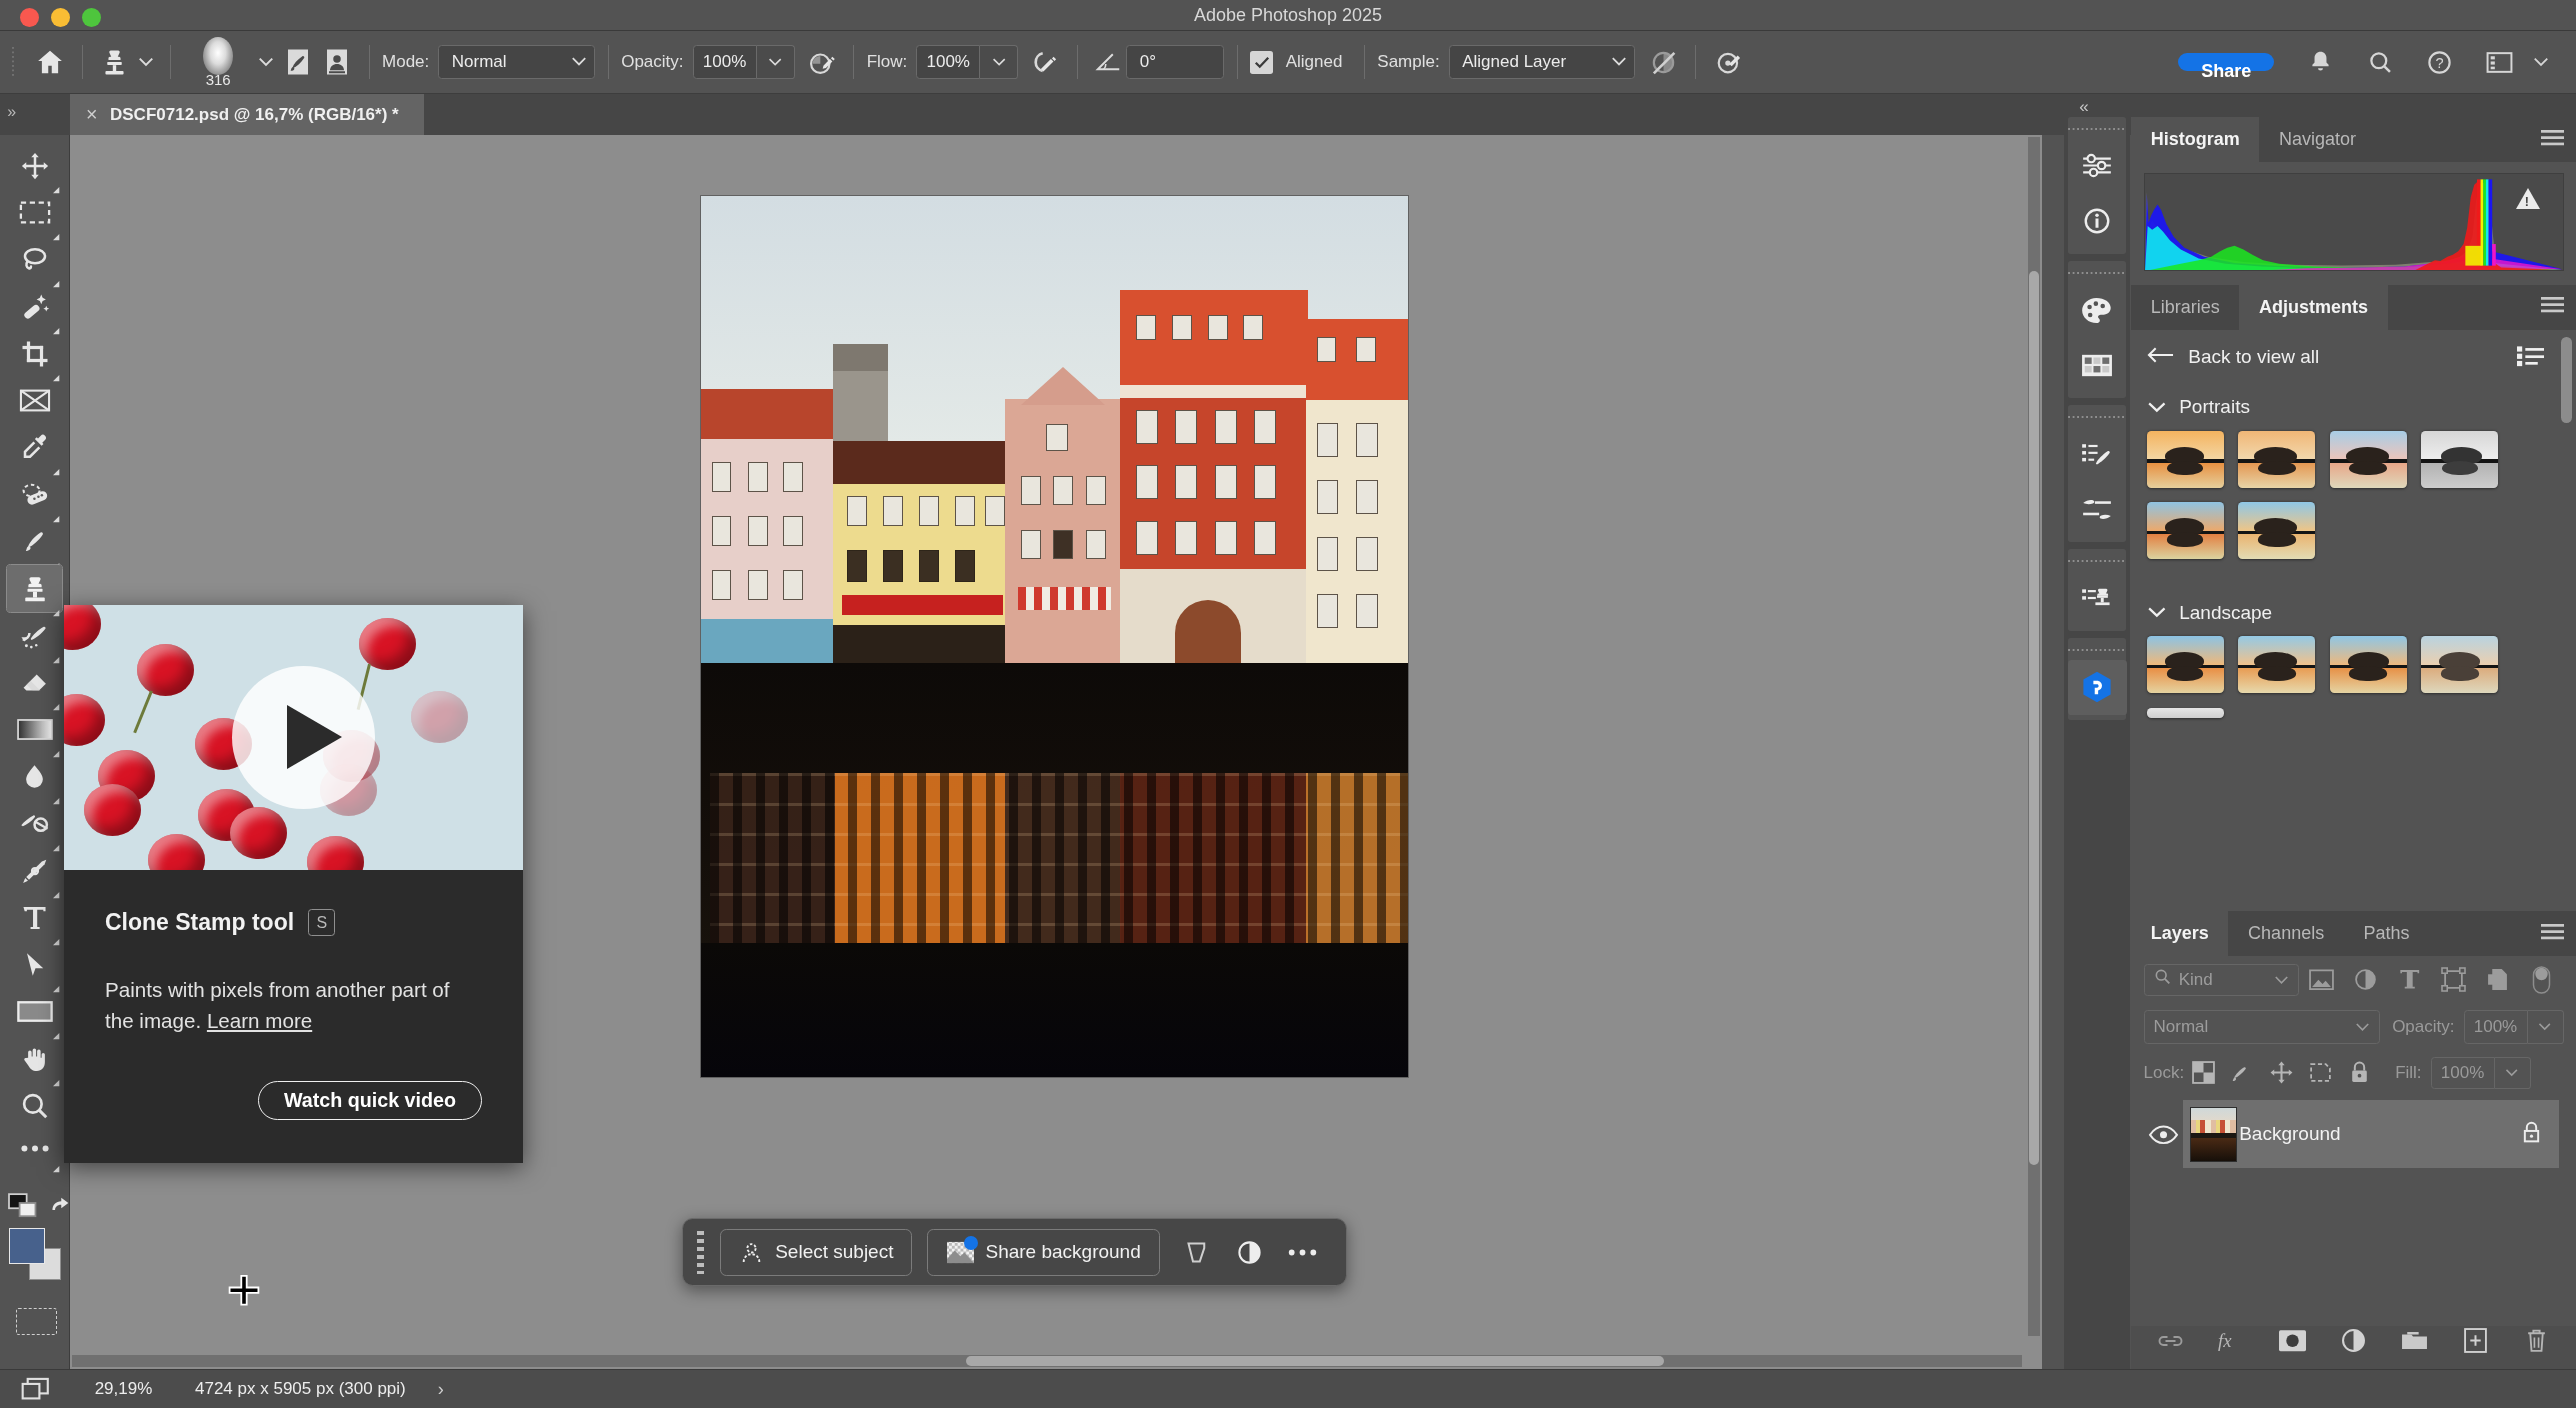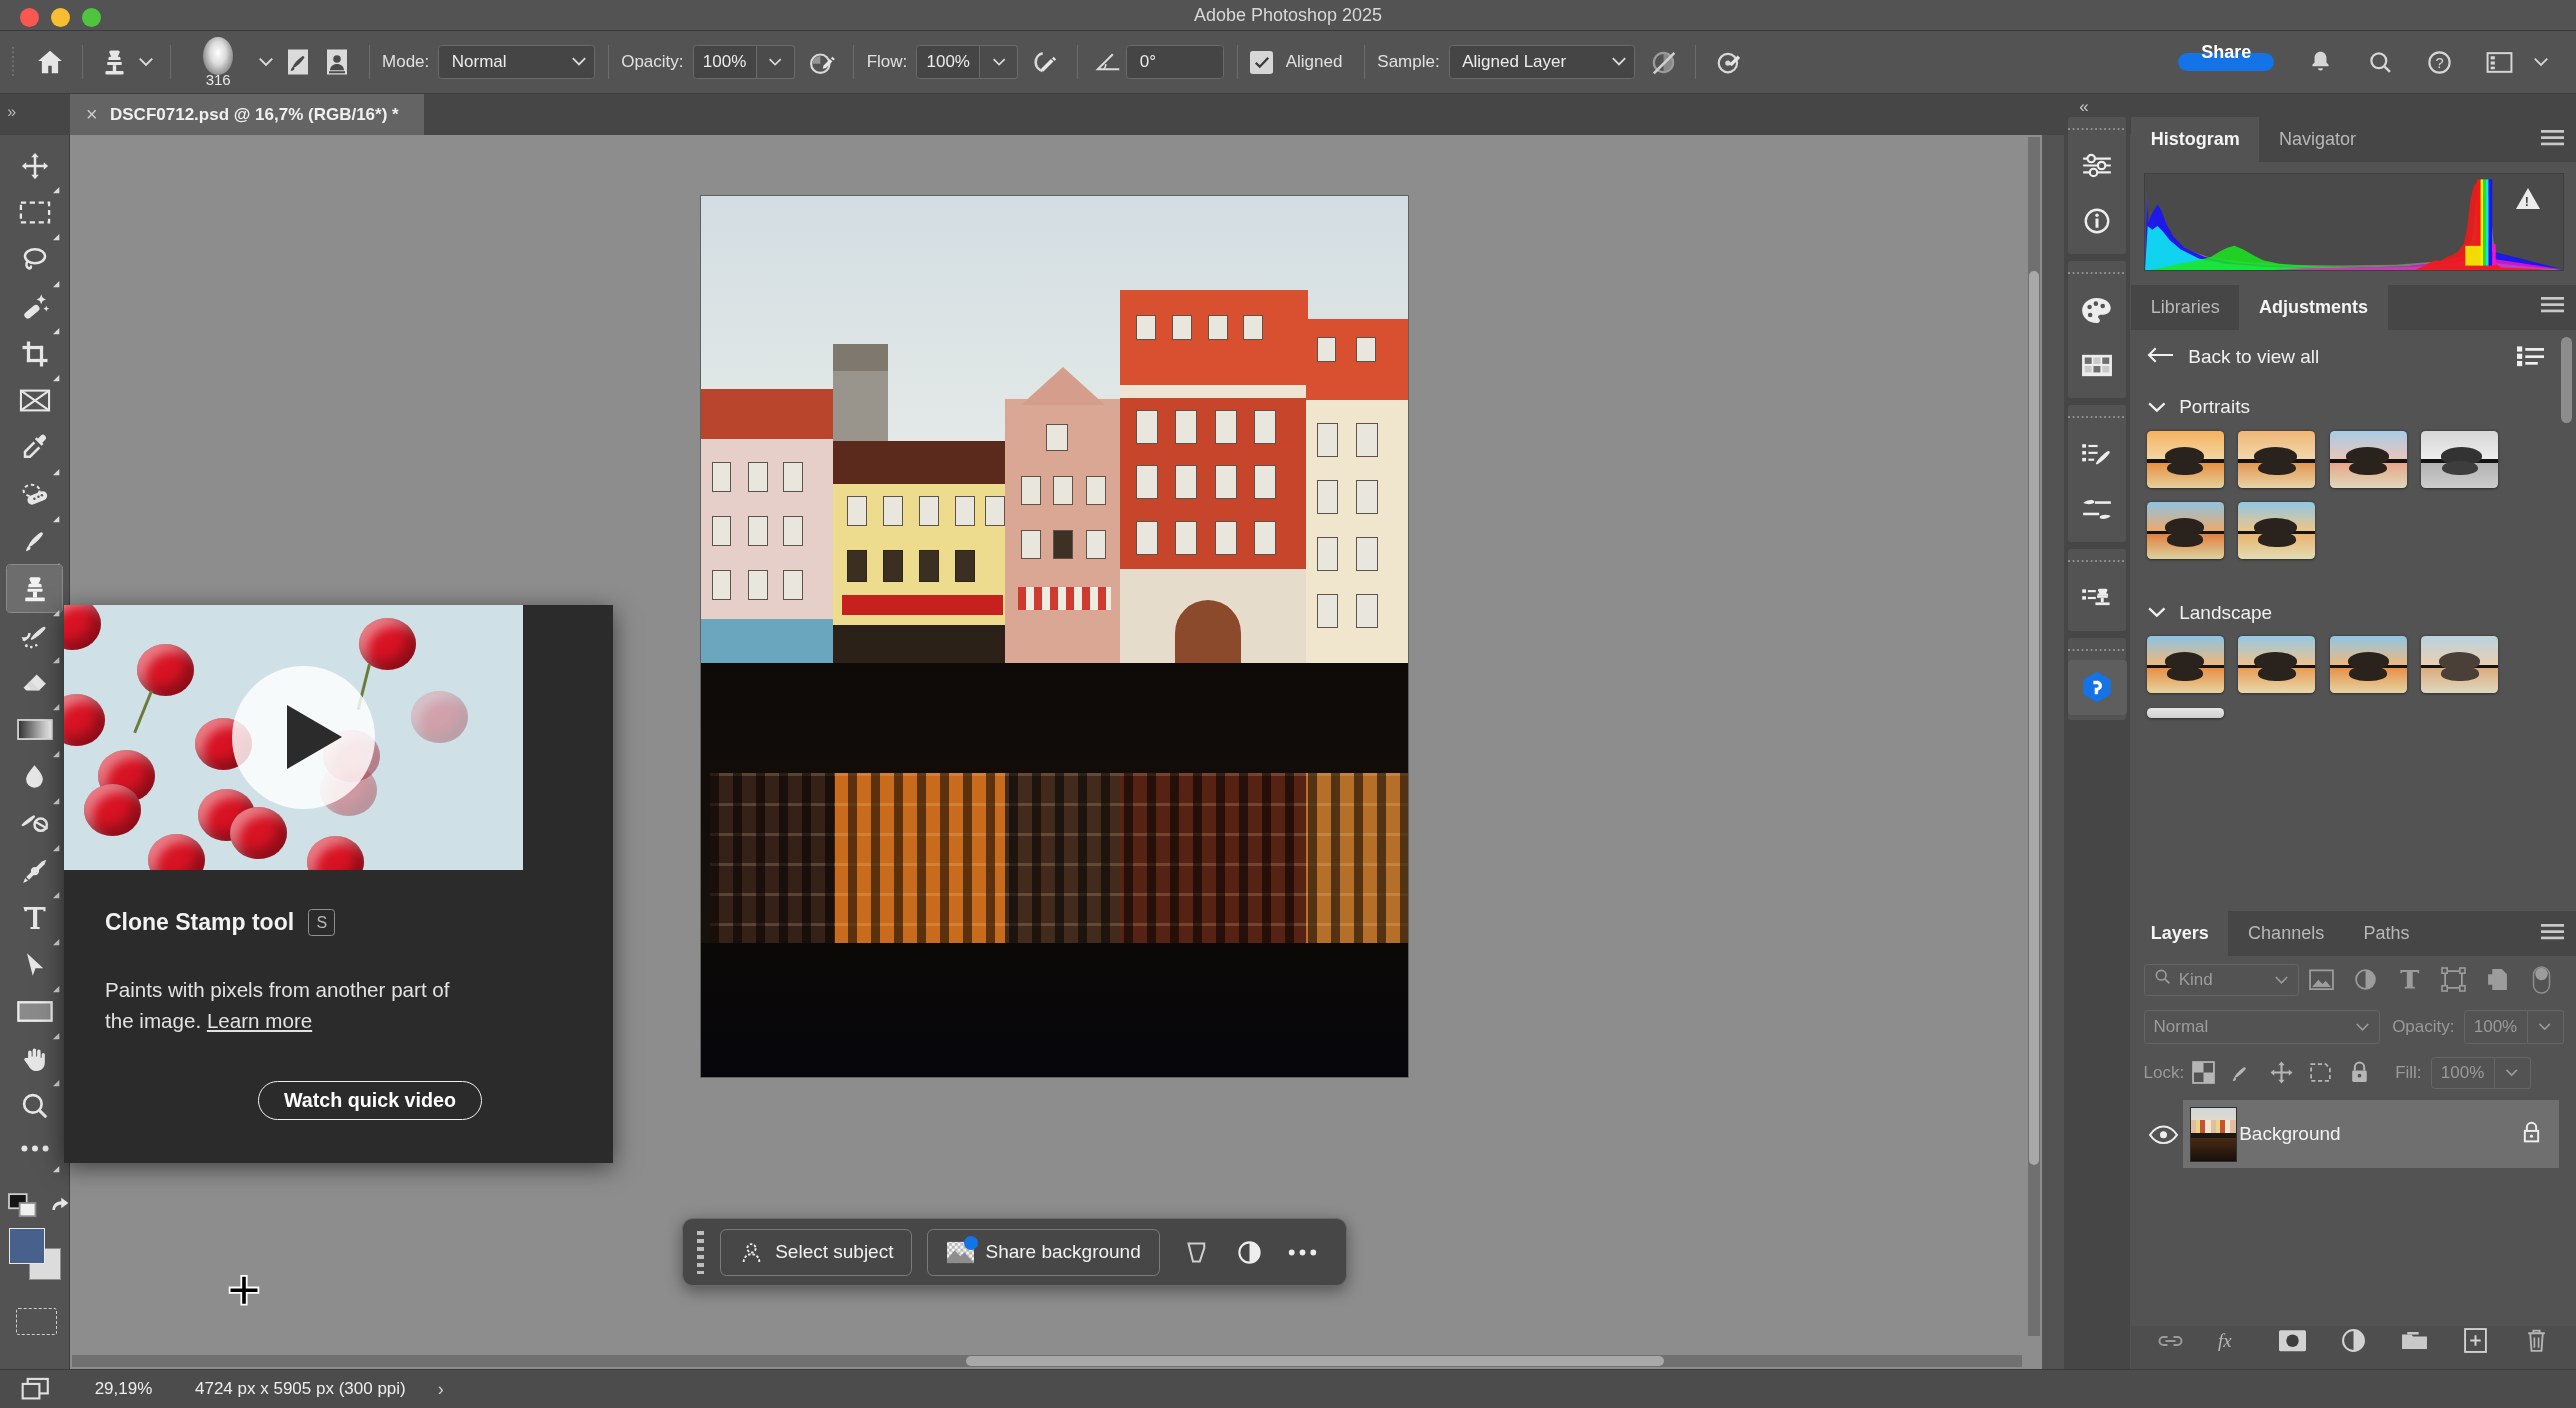--- a/index.html
+++ b/index.html
@@ -36,21 +36,21 @@
   .ob-stepper { background:#4b4b4b; border:0.9px solid #6a6a6a; border-left:none;
     border-radius:0 3.6px 3.6px 0; height:34px; width:38px; display:flex; align-items:center;
     justify-content:center; }
   .ob-plain-field { background:#454545; border:0.9px solid #6a6a6a; border-radius:3.6px; height:34px;
     display:flex; align-items:center; padding:0 12.5px; font-size:17px; color:#ececec; min-width:98px; }
   .brushnum { position:absolute; left:0; right:0; bottom:1.8px; text-align:center;
     font-size:15px; color:#e8e8e8; }
   .chk { width:23px; height:23px; background:#d6d6d6; border-radius:2.7px; display:flex;
     align-items:center; justify-content:center; }
   #share-btn { background:#1473e6; color:#fff; border-radius:18px; height:18px; padding:8px 23px;
-    display:flex; align-items:flex-end; font-size:18px; font-weight:bold; }
+    display:flex; align-items:flex-start; font-size:18px; font-weight:bold; }
   .tr-icon { width:47px; height:47px; display:flex; align-items:center; justify-content:center; }
 
   
   #tabbar { position:absolute; left:0; top:94px; width:2576px; height:41px; background:#464646; }
   #doc-tab { position:absolute; left:70px; top:0; height:41px; background:#646464;
     display:flex; align-items:center; padding:0 25px 0 16px; font-size:17px;
     font-weight:bold; color:#f0f0f0; }
   #doc-tab .x { margin-right:12.5px; font-size:19.7px; font-weight:normal; color:#cfcfcf; }
   #tabbar-arrows { position:absolute; left:7.2px; top:9px; font-size:16px; color:#b9b9b9; }
 
@@ -91,21 +91,21 @@
   .win { position:absolute; background:#e9e6dd; border:0.9px solid #5d5348; }
   .water { position:absolute; left:0; bottom:0; width:100%; height:47%;
     background:linear-gradient(to bottom,#0d0a08 0%,#120d09 32%,#17120c 70%,#090706 100%); }
   .refl { position:absolute; }
   .quay { position:absolute; left:0; width:100%; background:#1d1813; }
   .crowd { position:absolute; left:0; width:100%;
     background:repeating-linear-gradient(to right,#2b2520 0 3.6px,#544a41 3.6px 6.3px,#1b1714 6.3px 10.7px,#6a6058 10.7px 13.4px); }
   .umbrella { position:absolute; bottom:0; background:#e6e2d8; border-radius:50% 50% 0 0; }
 
   
-  #tip { position:absolute; left:64px; top:605px; width:549px; height:558px;
+  #tip { position:absolute; left:64px; top:605px; width:459px; height:558px;
     background:#2b2b2b; box-shadow:0 5.4px 23px rgba(0,0,0,.55); }
   #tip-media { position:absolute; left:0; top:0; width:459px; height:265px;
     background:#cfe0e6; overflow:hidden; }
   .cherry { position:absolute; width:57px; height:52px; background:#d81324; border-radius:50%;
     box-shadow:inset -8px -8px 12.5px rgba(0,0,0,.35), inset 8px 8px 10.7px rgba(255,255,255,.45); }
   .stem { position:absolute; width:2.7px; background:#6d7a3a; transform-origin:top center; }
   #play-circle { position:absolute; left:168px; top:61px; width:143px; height:143px;
     border-radius:50%; background:rgba(255,255,255,.82); }
   #play-tri { position:absolute; left:55px; top:39px; width:0; height:0;
     border-left:55px solid #2b2b2b; border-top:32px solid transparent; border-bottom:32px solid transparent; }

